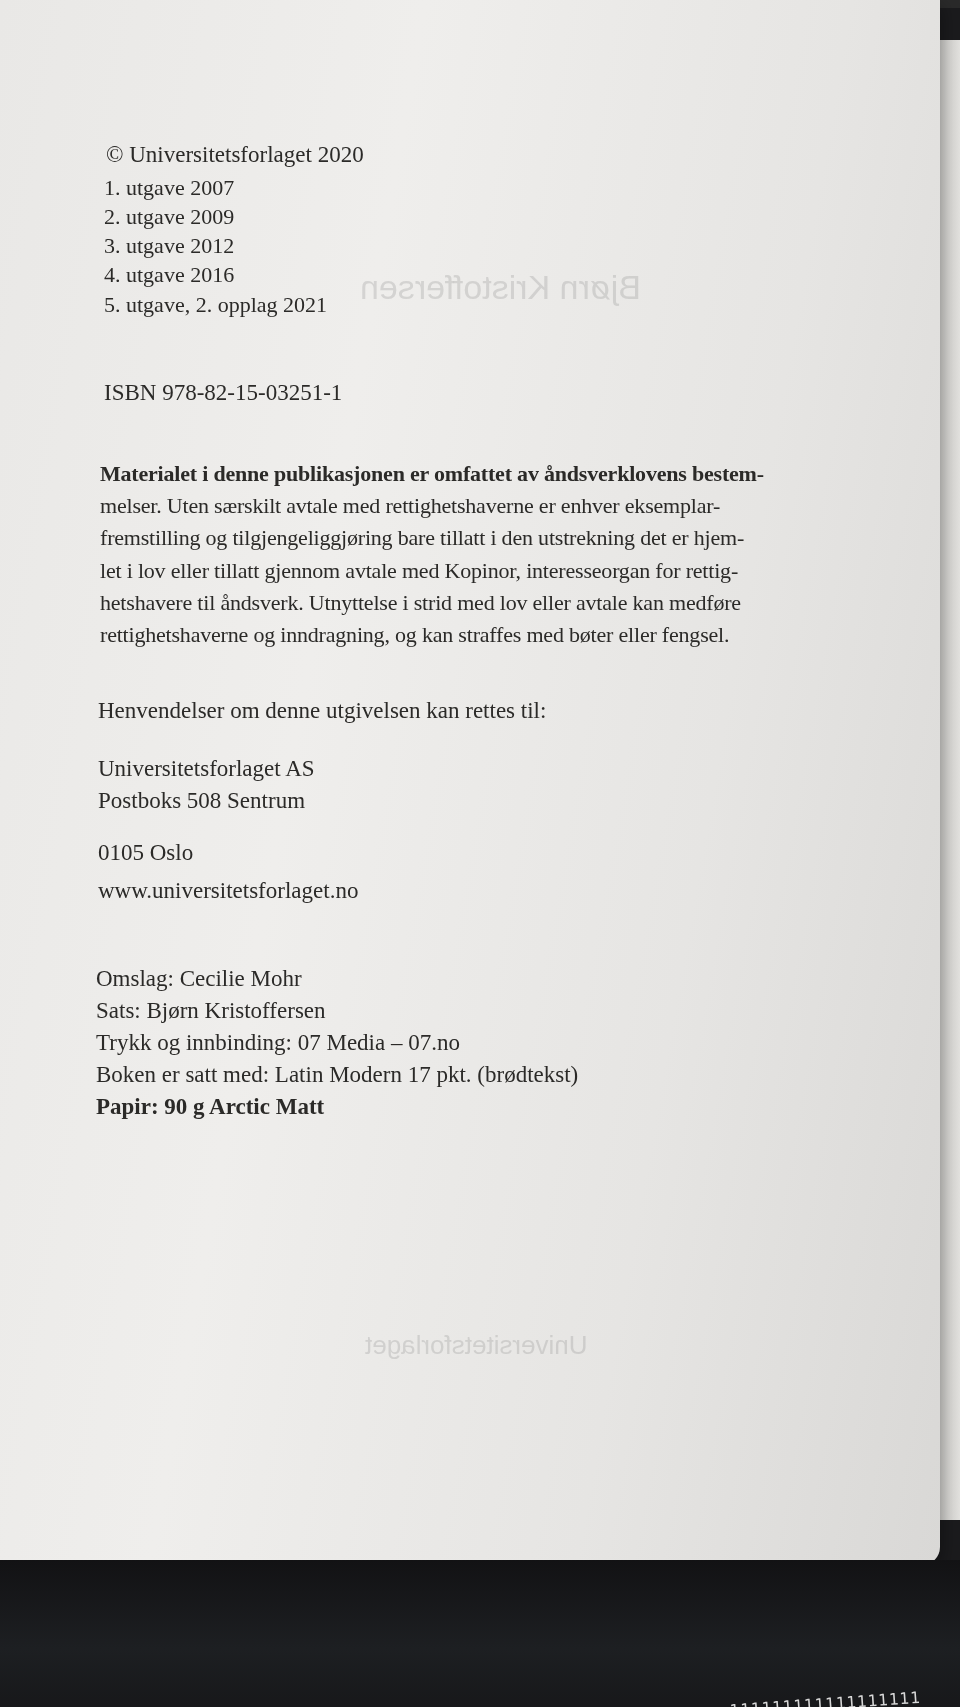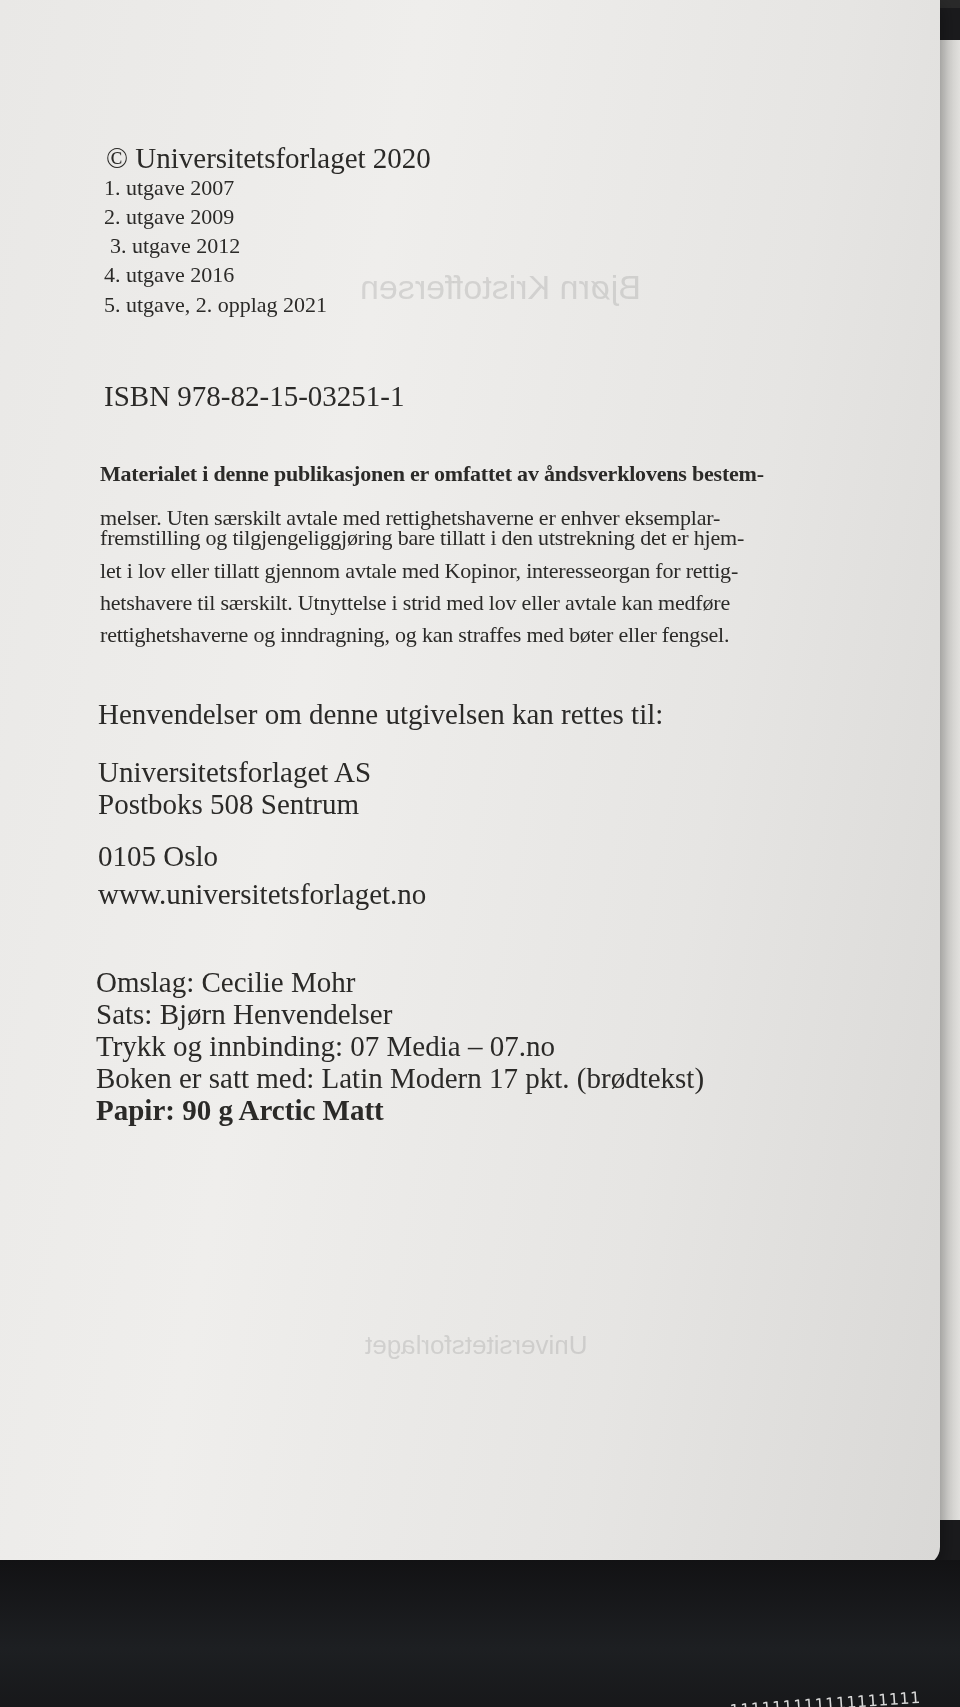--- a/index.html
+++ b/index.html
@@ -23,64 +23,64 @@
     position: absolute; left: 0; top: 1560px; width: 960px; height: 147px;
     background: linear-gradient(180deg, #121214, #1d1f22 60%, #17181a);
   }
   .zipper {
     position: absolute; right: 0; bottom: 0; width: 230px; height: 22px;
     color: #d8d8d8; font-family: "DejaVu Sans Mono", monospace; font-size: 16px;
     letter-spacing: 1px; transform: rotate(-4deg); transform-origin: right bottom;
     overflow: hidden; white-space: nowrap;
   }
   .content { position: absolute; left: 100px; top: 0; color: #2b2a28; }
-  .line { position: absolute; white-space: nowrap; font-size: 29px; }
+  .line { position: absolute; white-space: nowrap; font-size: 23px; }
   .edition { font-size: 22px; }
   .para { font-size: 22px; letter-spacing: -0.2px; }
   .ghost {
     position: absolute; color: rgba(120,120,120,0.22); font-family: "Liberation Sans", sans-serif;
     transform: scaleX(-1); white-space: nowrap;
   }
 </style>
 </head>
 <body>
 
 <div class="top-strip"></div>
 <div class="page-edge"></div>
 <div class="page">
   <div class="ghost" style="left:360px; top:268px; font-size:34px;">Bjørn Kristoffersen</div>
   <div class="ghost" style="left:365px; top:1330px; font-size:26px;">Universitetsforlaget</div>
 
   <div class="content">
     <div class="line" style="left:6px; top:142px;">© Universitetsforlaget 2020</div>
     <div class="line edition" style="left:4px; top:175px;">1. utgave 2007</div>
     <div class="line edition" style="left:4px; top:204px;">2. utgave 2009</div>
-    <div class="line edition" style="left:4px; top:233px;margin-left:6px;">3. utgave 2012</div>
+    <div class="line edition" style="left:4px; top:233px;">3. utgave 2012</div>
     <div class="line edition" style="left:4px; top:262px;">4. utgave 2016</div>
     <div class="line edition" style="left:4px; top:292px;">5. utgave, 2. opplag 2021</div>
 
     <div class="line" style="left:4px; top:380px;">ISBN 978-82-15-03251-1</div>
 
     <div class="line para" style="left:0px; top:461px;font-weight:bold;">Materialet i denne publikasjonen er omfattet av åndsverklovens bestem-</div>
-    <div class="line para" style="left:0px; top:493px;margin-top:12px;">melser. Uten særskilt avtale med rettighetshaverne er enhver eksemplar-</div>
+    <div class="line para" style="left:0px; top:493px;">melser. Uten særskilt avtale med rettighetshaverne er enhver eksemplar-</div>
     <div class="line para" style="left:0px; top:525px;">fremstilling og tilgjengeliggjøring bare tillatt i den utstrekning det er hjem-</div>
     <div class="line para" style="left:0px; top:558px;">let i lov eller tillatt gjennom avtale med Kopinor, interesseorgan for rettig-</div>
-    <div class="line para" style="left:0px; top:590px;">hetshavere til særskilt. Utnyttelse i strid med lov eller avtale kan medføre</div>
+    <div class="line para" style="left:0px; top:590px;">hetshavere til åndsverk. Utnyttelse i strid med lov eller avtale kan medføre</div>
     <div class="line para" style="left:0px; top:622px;">rettighetshaverne og inndragning, og kan straffes med bøter eller fengsel.</div>
 
     <div class="line" style="left:-2px; top:698px;">Henvendelser om denne utgivelsen kan rettes til:</div>
 
     <div class="line" style="left:-2px; top:756px;">Universitetsforlaget AS</div>
     <div class="line" style="left:-2px; top:788px;">Postboks 508 Sentrum</div>
     <div class="line" style="left:-2px; top:820px;margin-top:20px;">0105 Oslo</div>
 
     <div class="line" style="left:-2px; top:878px;">www.universitetsforlaget.no</div>
 
     <div class="line" style="left:-4px; top:966px;">Omslag: Cecilie Mohr</div>
-    <div class="line" style="left:-4px; top:998px;">Sats: Bjørn Henvendelser</div>
+    <div class="line" style="left:-4px; top:998px;">Sats: Bjørn Kristoffersen</div>
     <div class="line" style="left:-4px; top:1030px;">Trykk og innbinding: 07 Media – 07.no</div>
     <div class="line" style="left:-4px; top:1062px;">Boken er satt med: Latin Modern 17 pkt. (brødtekst)</div>
     <div class="line" style="left:-4px; top:1094px;font-weight:bold;">Papir: 90 g Arctic Matt</div>
   </div>
 </div>
 
 <div class="bottom-cloth">
   <div class="zipper">111111111111111111</div>
 </div>
 

